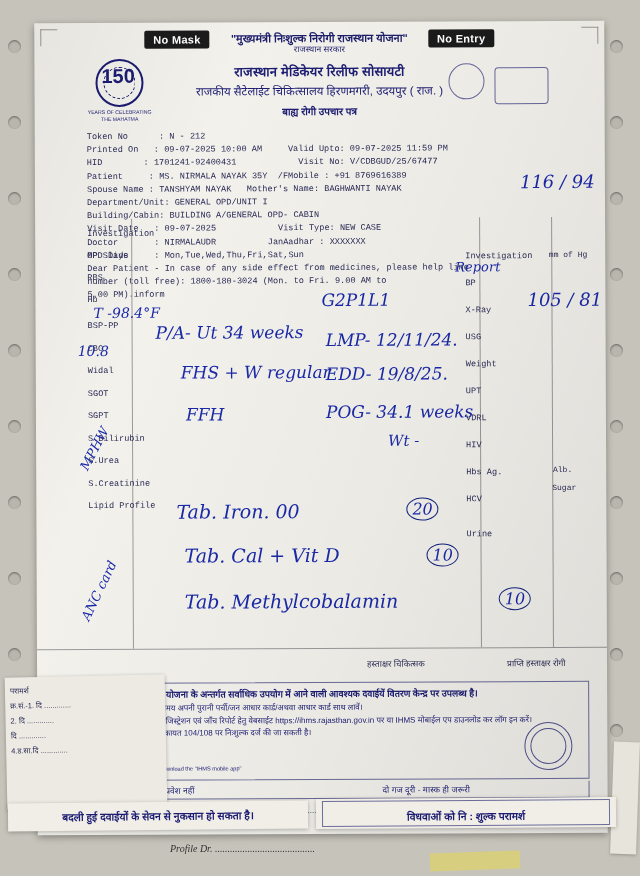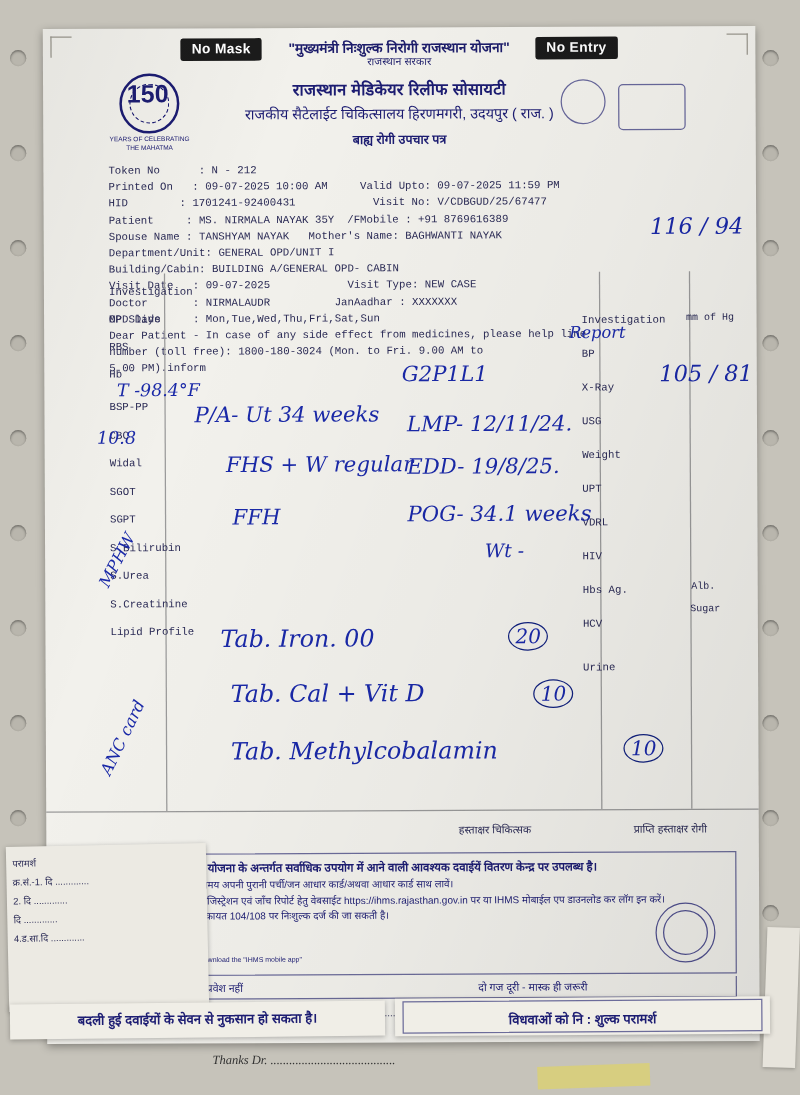--- a/index.html
+++ b/index.html
@@ -282,15 +282,15 @@
   </div>
 
   <div class="sidepaper"></div>
 
   <div class="strip stripA">
     <div class="t">बदली हुई दवाईयों के सेवन से नुकसान हो सकता है।</div>
   </div>
   <div class="strip stripB">
     <div class="t">विधवाओं को नि : शुल्क परामर्श</div>
   </div>
-  <div class="thanks">Thanks Dr. ........................................</div>
+  <div class="thanks">Profile Dr. ........................................</div>
   <div class="yellow"></div>
 </div>
 
 </body></html>

